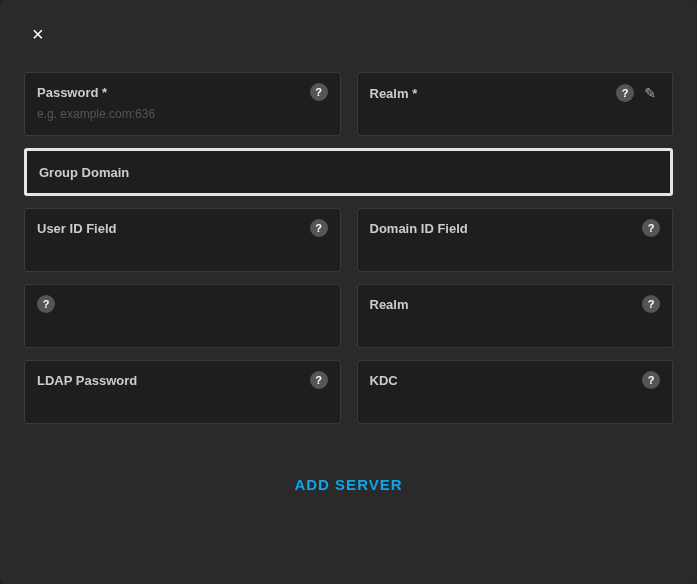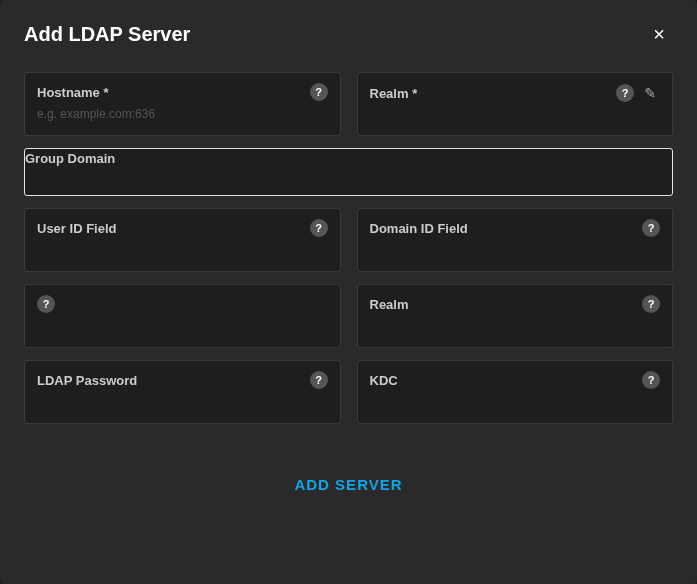--- a/index.html
+++ b/index.html
@@ -98,23 +98,23 @@
     }
     .field-placeholder {
       color: #555;
       font-size: 12px;
     }
     .group-domain-row {
       margin-bottom: 12px;
     }
     .group-domain-field {
       background: #1e1e1e;
-      border: 1px solid #e5e5e5;
+      border: 3px solid #e5e5e5;
       border-radius: 3px;
-      padding: 0;
+      padding: 12px;
       min-height: 48px;
     }
     .group-domain-label {
       color: #cccccc;
       font-size: 13px;
       font-weight: 600;
     }
     .dialog-footer {
       display: flex;
       justify-content: center;
@@ -129,30 +129,29 @@
       letter-spacing: 1px;
       cursor: pointer;
       text-transform: uppercase;
     }
   </style>
 </head>
 <body>
 
 <div class="dialog">
   <div class="dialog-header">
-    <span class="dialog-title">Add LDAP Server</span>
     <button class="close-btn">×</button>
   </div>
 
   <div class="dialog-body">
 
     <div class="form-row">
       <div class="form-field">
         <div class="field-header">
-          <span class="field-label">Hostname *</span>
+          <span class="field-label">Password *</span>
           <div class="field-icons">
             <div class="help-icon">?</div>
           </div>
         </div>
         <div class="field-placeholder">e.g. example.com:636</div>
       </div>
 
       <div class="form-field">
         <div class="field-header">
           <span class="field-label">Realm *</span>

